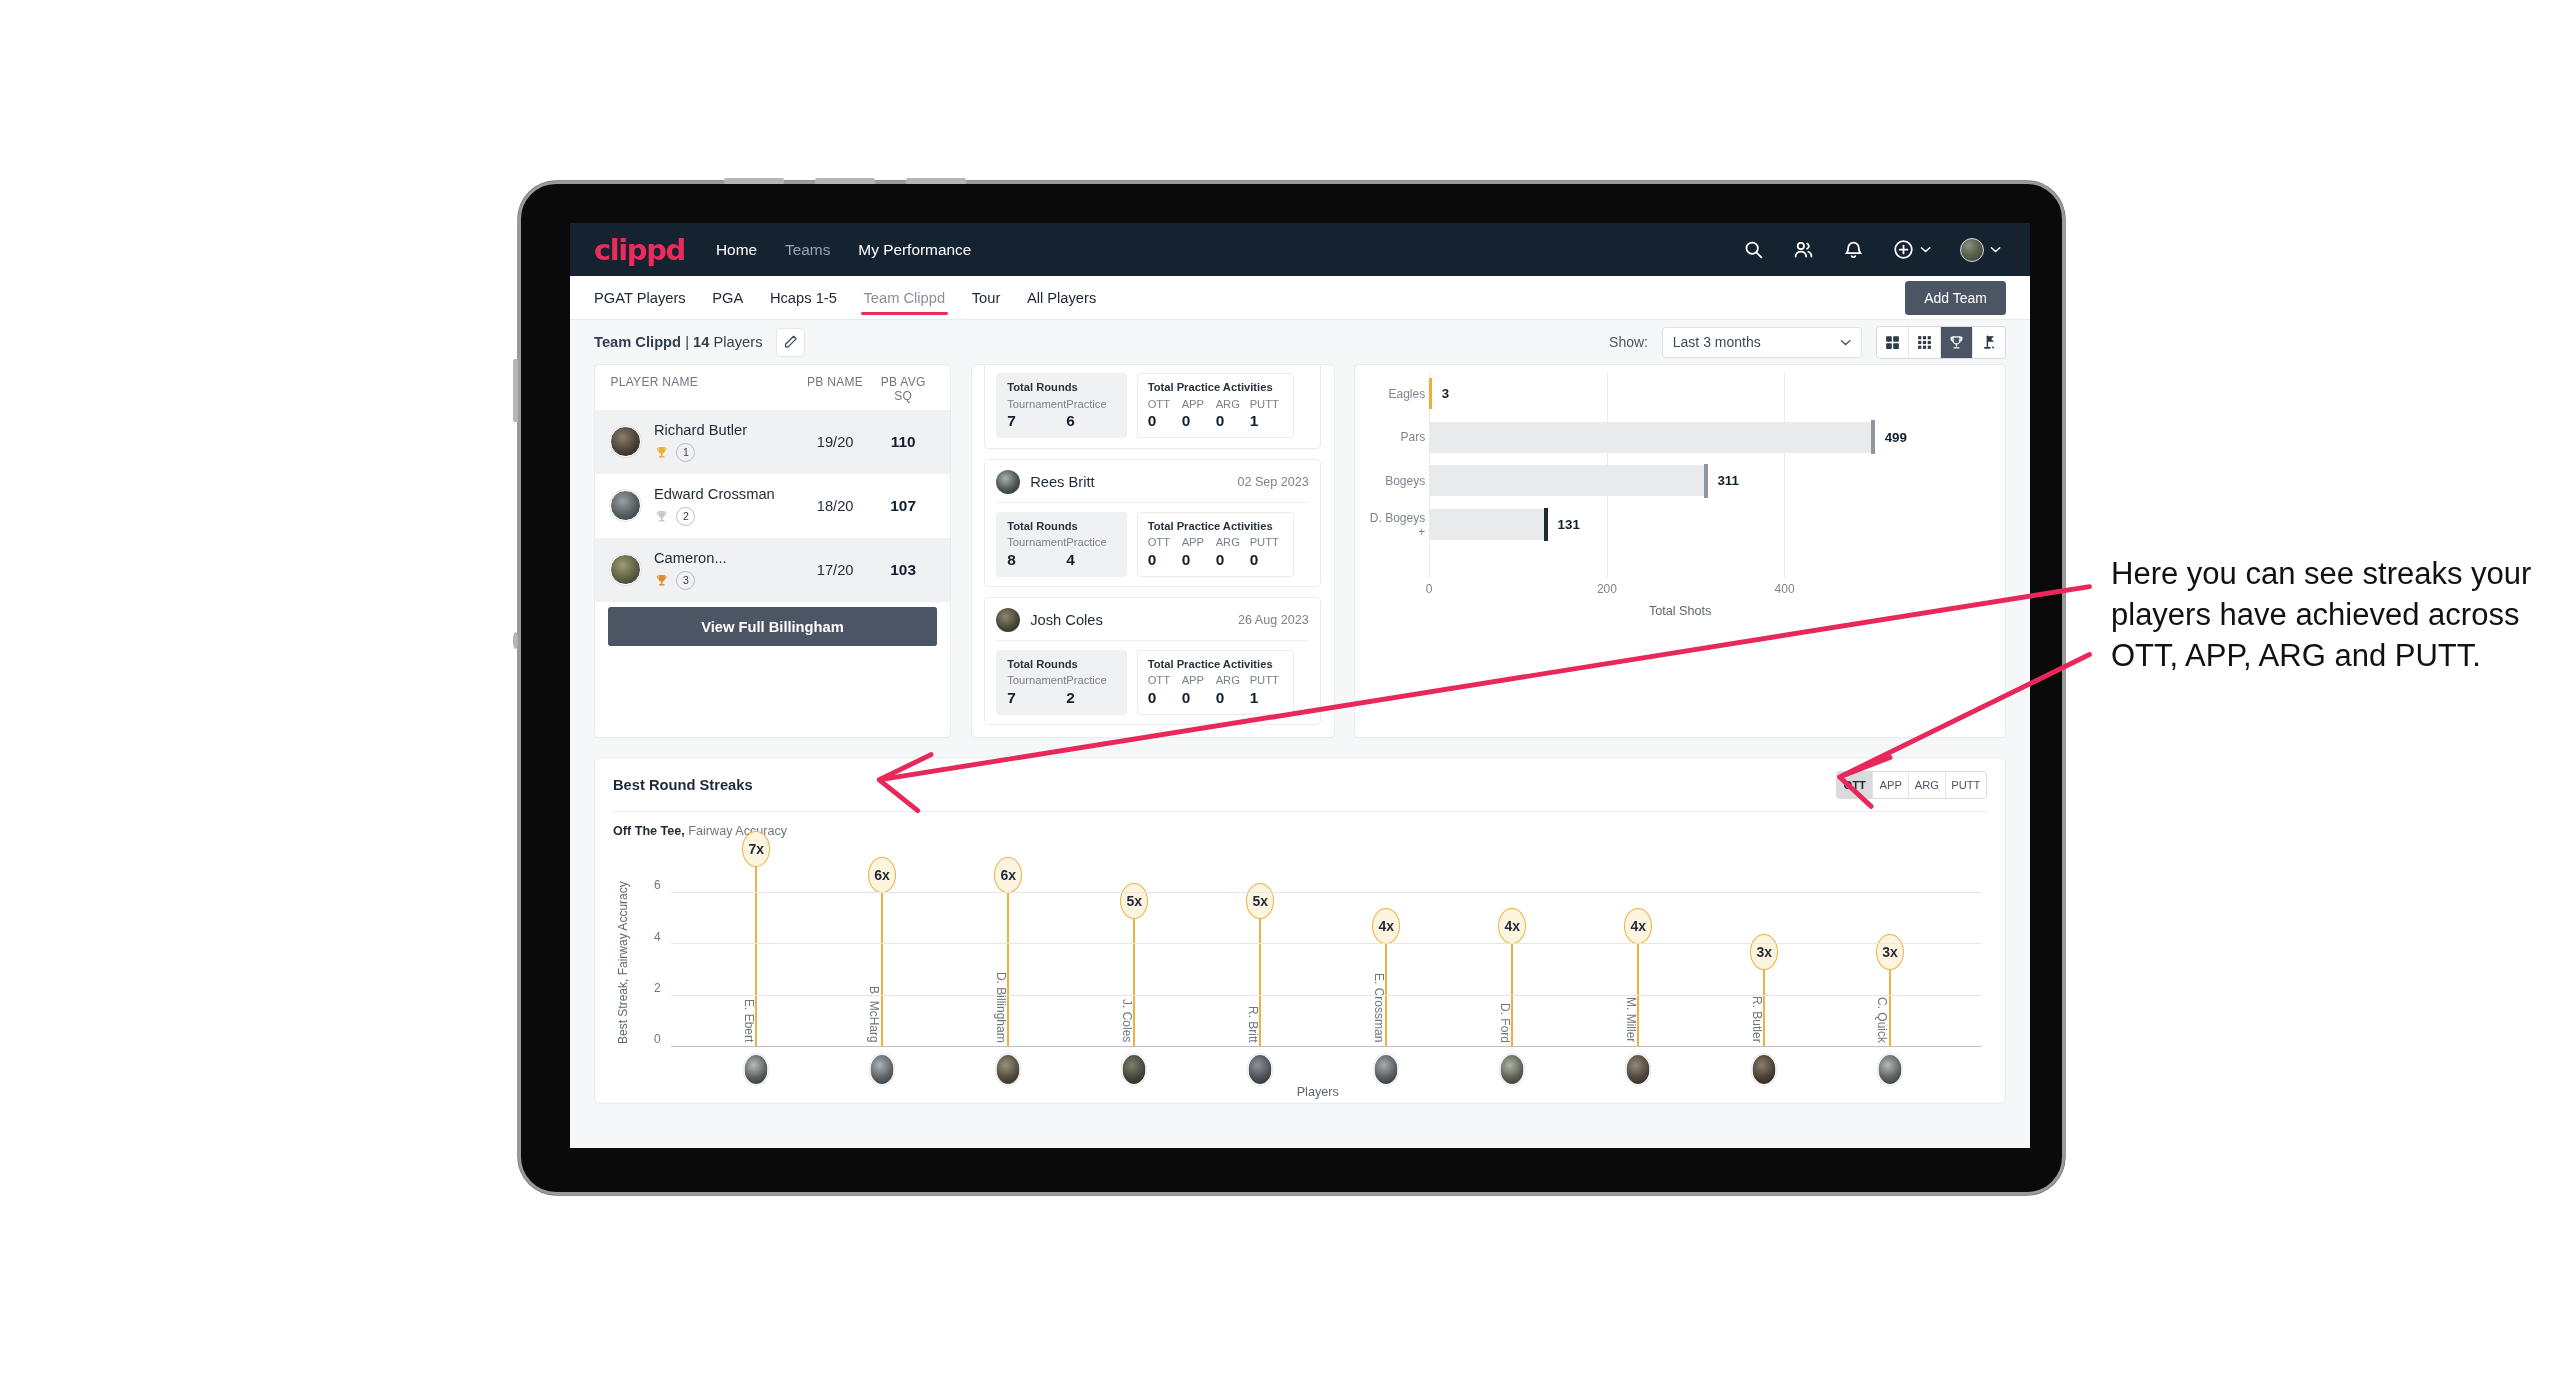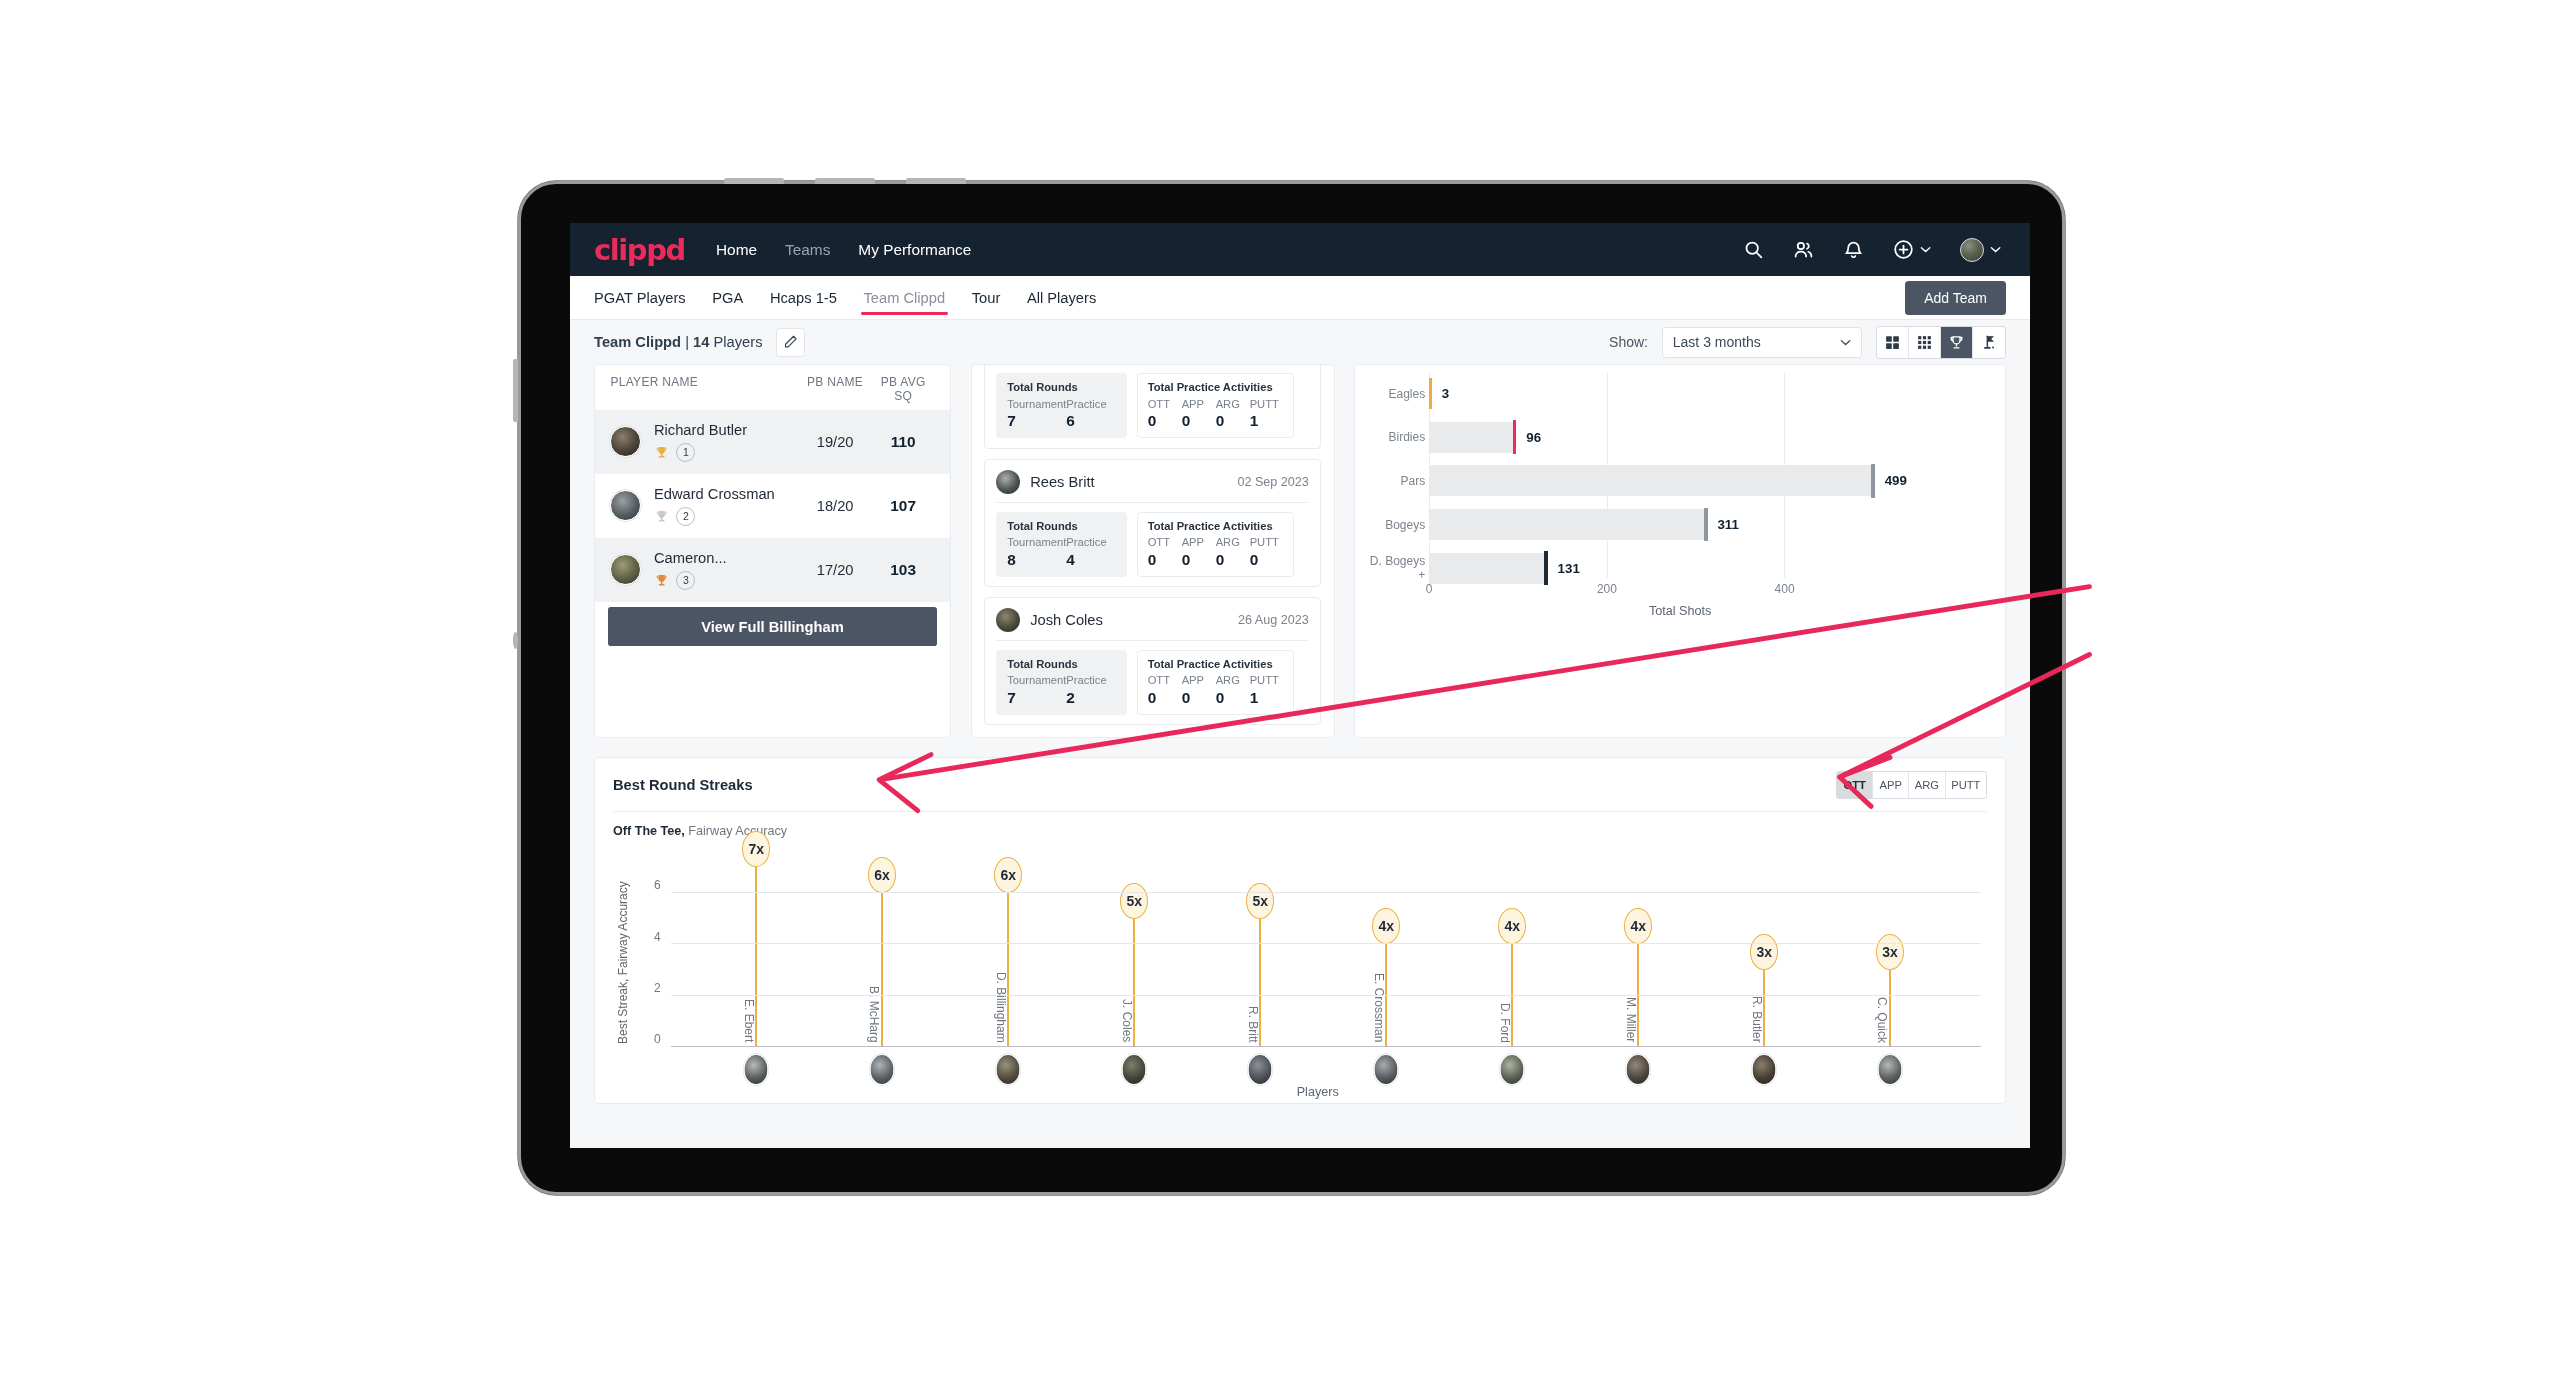--- a/index.html
+++ b/index.html
@@ -569,27 +569,20 @@
               <div class="grid-line" style="left:60px;"></div>
               <div class="grid-line" style="left:calc(60px + (100% - 125px) * 0.357);"></div>
               <div class="grid-line" style="left:calc(60px + (100% - 125px) * 0.714);"></div>
 
               <div class="hbar-row">
                 <div class="hbar-lab">Eagles</div>
                 <div class="hbar-track" style="width:0.5%; background:#edad3c;"></div>
                 <div class="hbar-val" style="left:2.5%;">3</div>
               </div>
 
-              <div class="hbar-row">
-                <div class="hbar-lab">Birdies</div>
-                <div class="hbar-track" style="width:17.1%;">
-                  <div class="hbar-cap" style="background:#ec2a5b;"></div>
-                </div>
-                <div class="hbar-val" style="left:19.5%;">96</div>
-              </div>
 
               <div class="hbar-row">
                 <div class="hbar-lab">Pars</div>
                 <div class="hbar-track" style="width:89.1%;">
                   <div class="hbar-cap" style="background:#8f969d;"></div>
                 </div>
                 <div class="hbar-val" style="left:91.5%;">499</div>
               </div>
 
               <div class="hbar-row">
@@ -706,20 +699,21 @@
                 <div class="ytick" style="bottom: 138px;">4</div>
                 <div class="gl" style="bottom: 196px;"></div>
                 <div class="ytick" style="bottom: 190px;">6</div>
               </div>
           </div>
         </div>
       </div>
     </div>
   </div>
 
+  <div class="anno">Here you can see streaks your players have achieved across OTT, APP, ARG and PUTT.</div>
 
   <svg id="arrows" viewBox="0 0 3680 1980" width="2576" height="1386">
     <g stroke="#e8275a" stroke-width="7" fill="none" stroke-linecap="round" stroke-linejoin="round">
       <line x1="2985" y1="838" x2="1262" y2="1113"></line>
       <polyline points="1330,1078 1256,1114 1311,1158"></polyline>
       <line x1="2985" y1="935" x2="2632" y2="1108"></line>
       <polyline points="2700,1082 2628,1110 2673,1152"></polyline>
     </g>
   </svg>
 </div>

